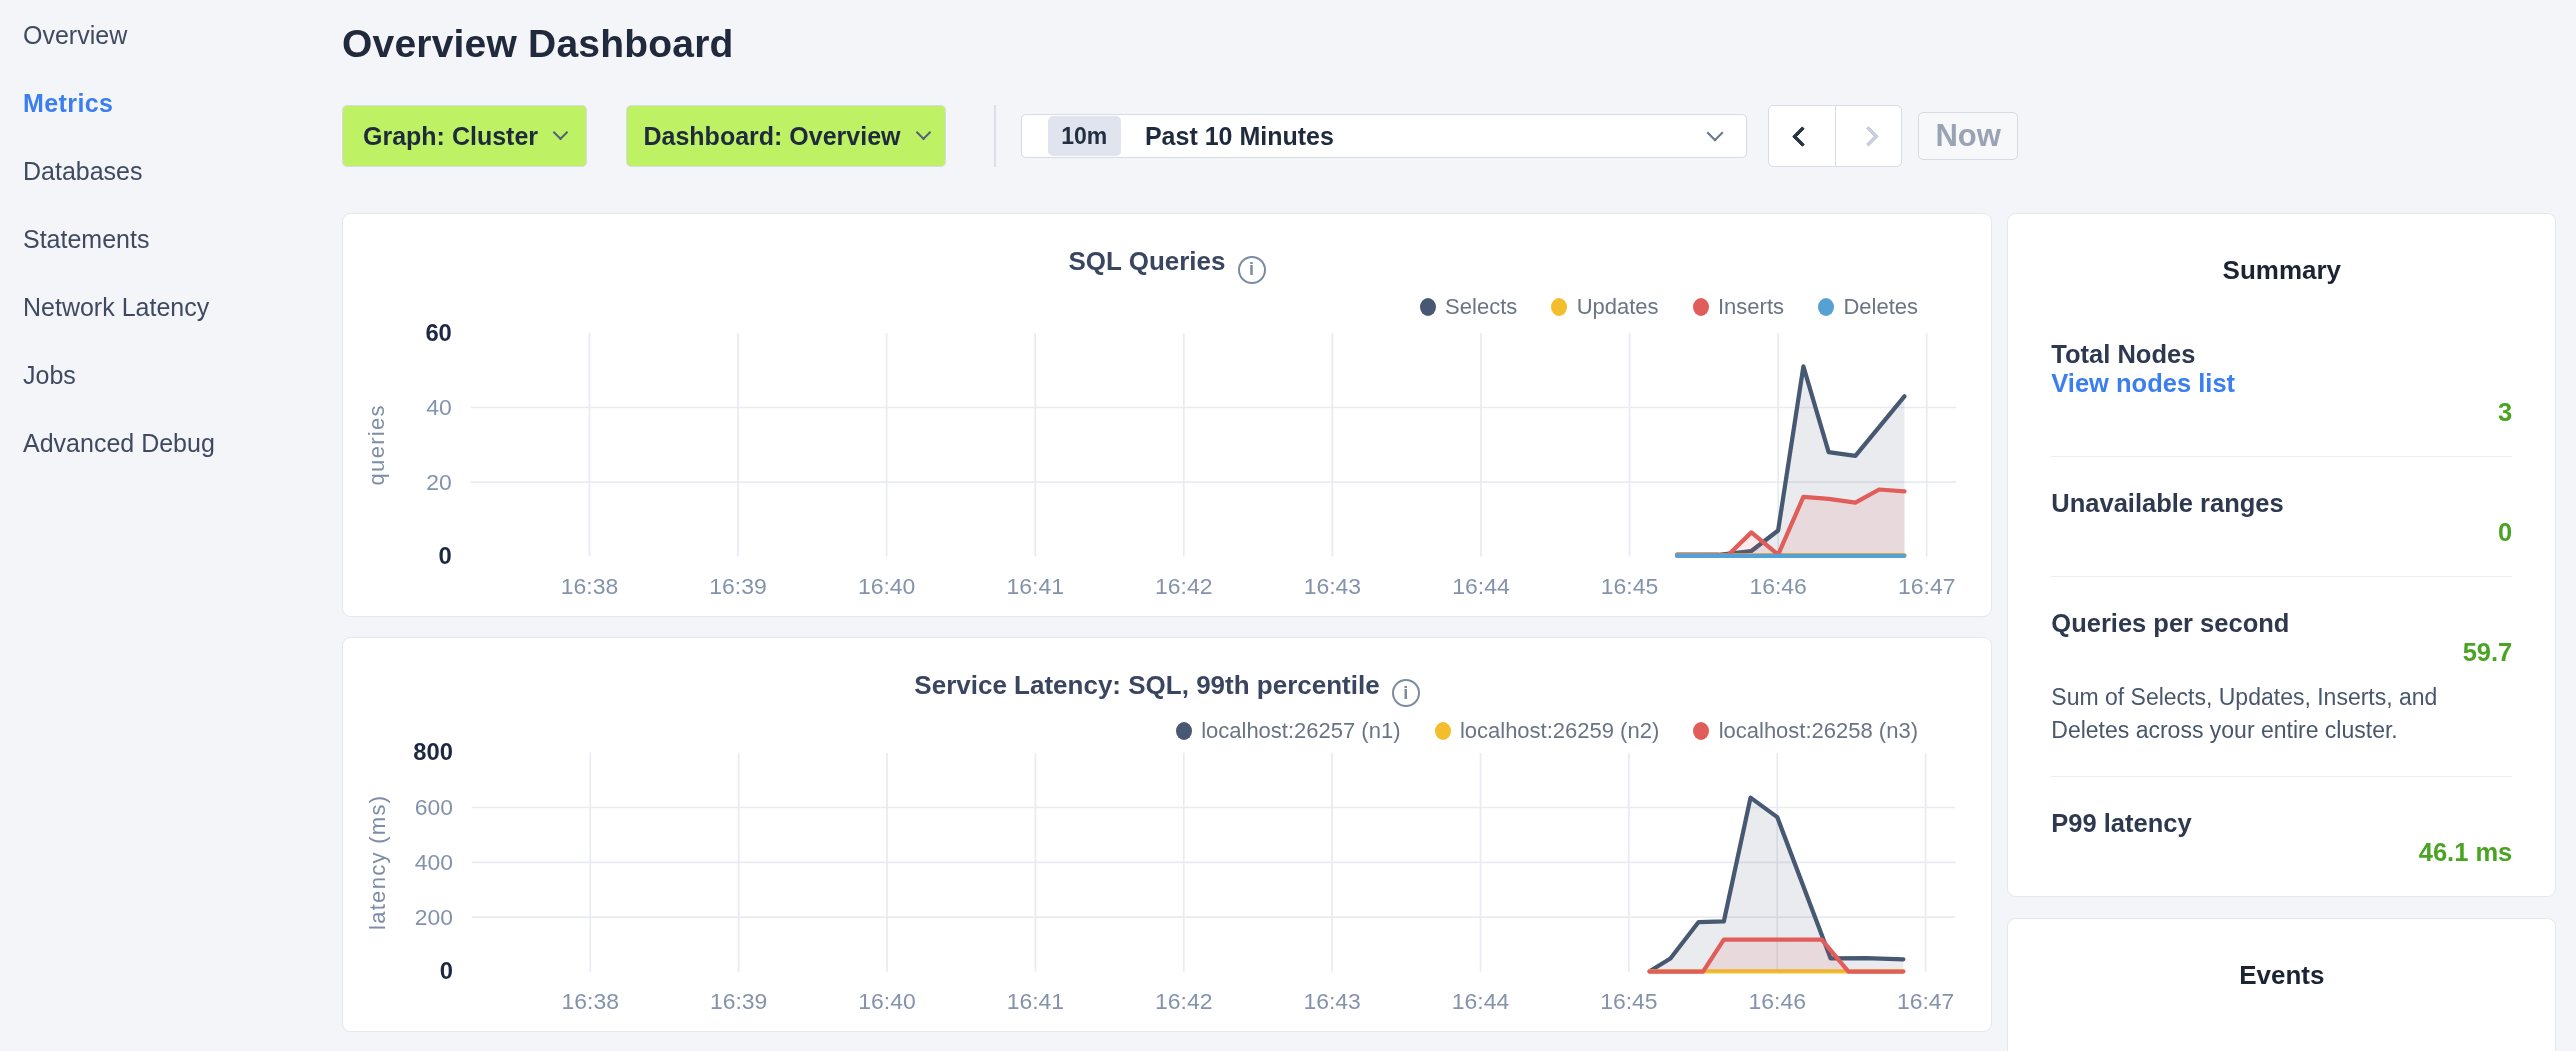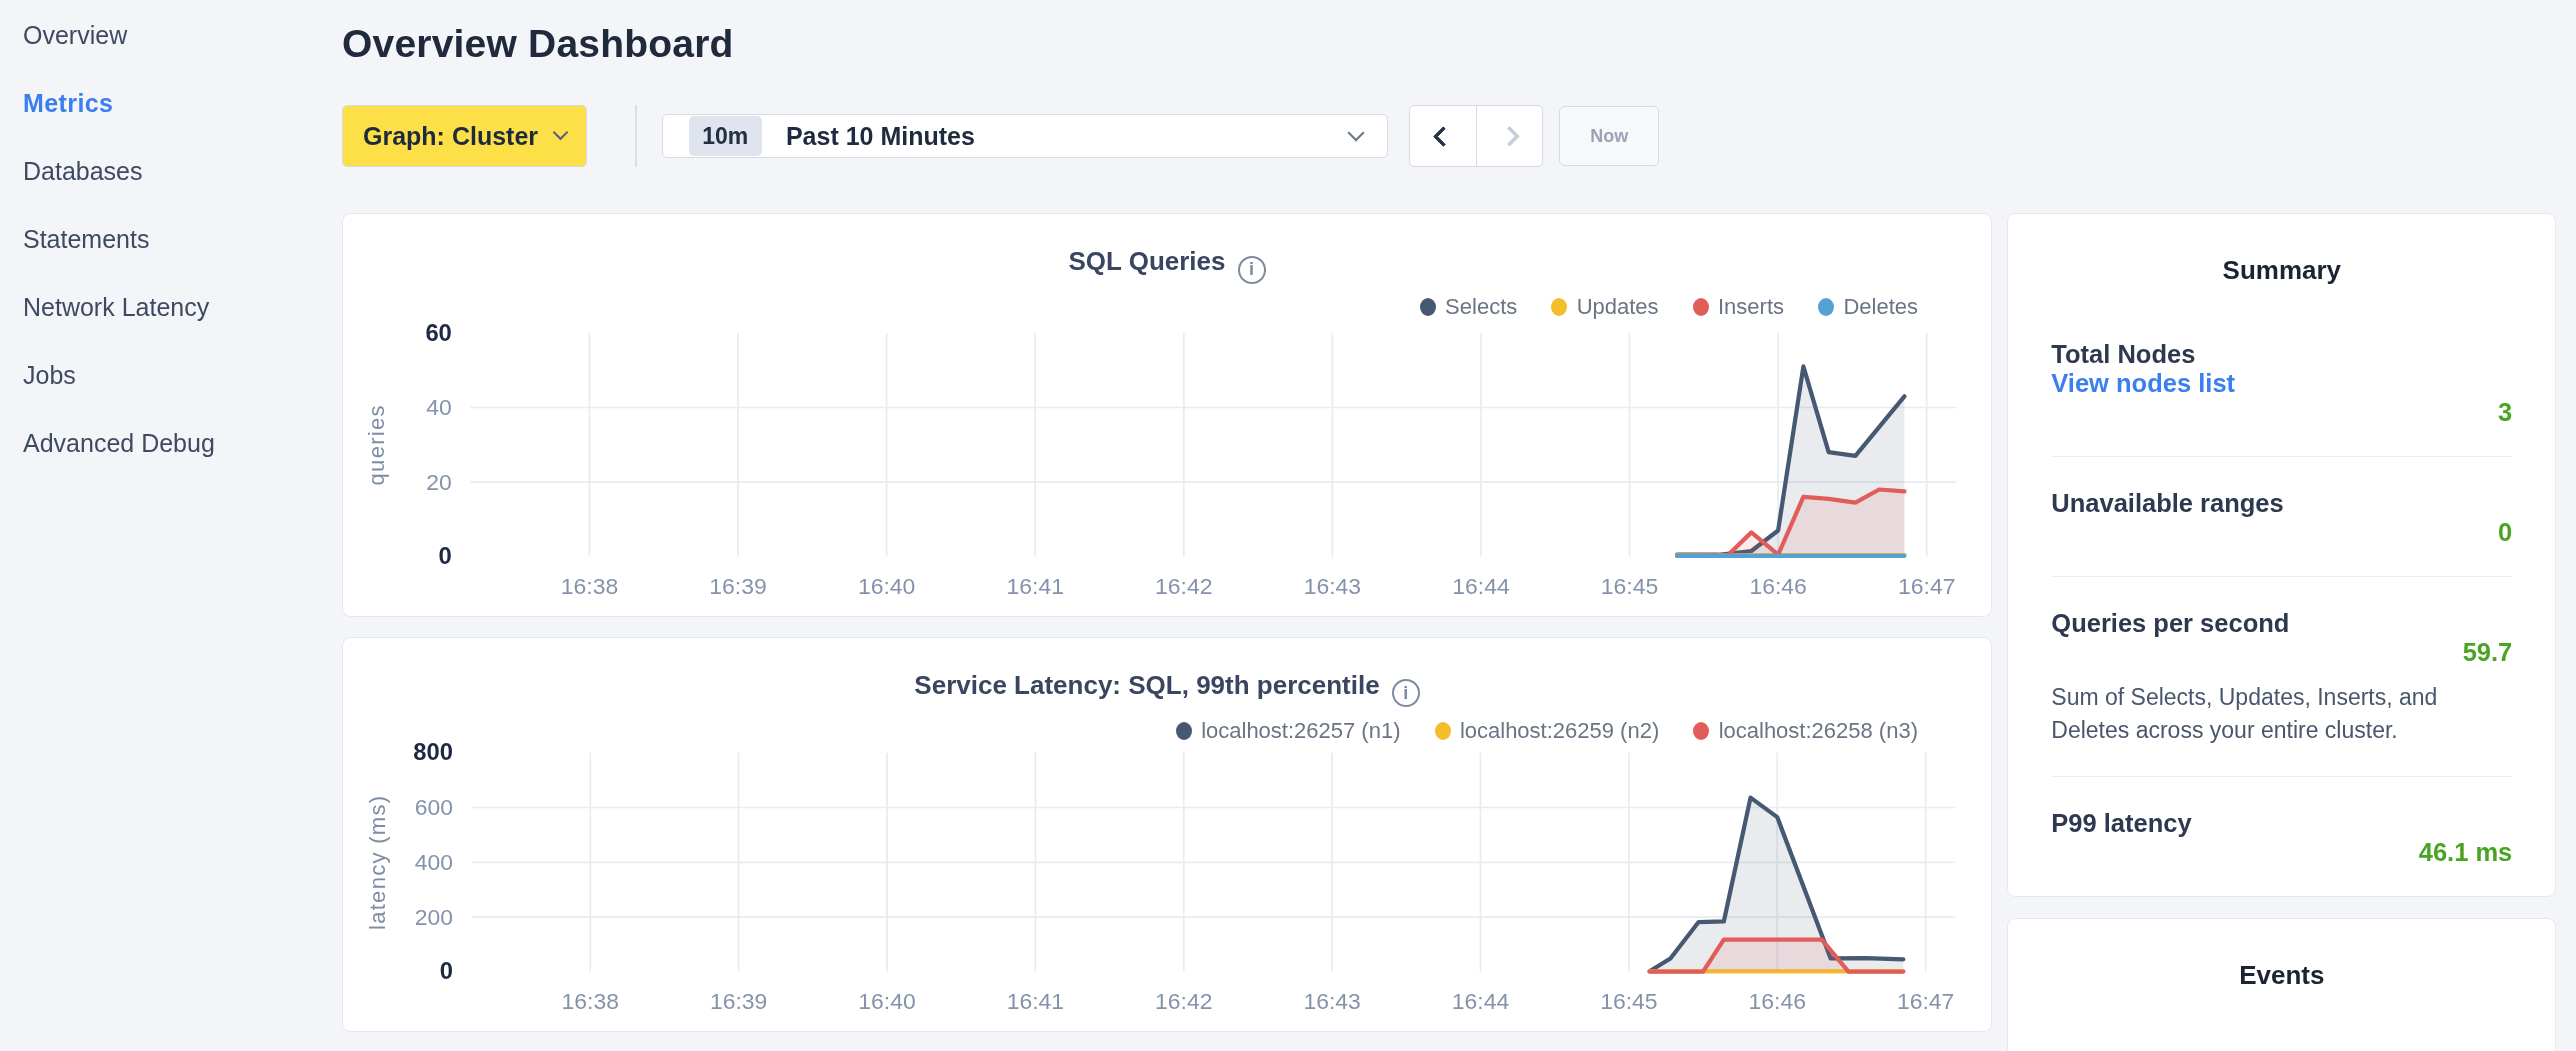--- a/index.html
+++ b/index.html
@@ -16,21 +16,21 @@
     font-size: 25px; line-height: 32px; margin-bottom: 36px;
     color: #3f4a61; cursor: pointer; font-weight: 400;
   }
   .nav-item.active { color: #3b7ef0; font-weight: 700; letter-spacing: 0.4px; }
   
   .main { flex: 1; padding-top: 22px; }
   h1.page-title { font-size: 39px; font-weight: 700; color: #212a3c; letter-spacing: 0.2px; }
   
   .controls { display: flex; align-items: center; margin-top: 39px; height: 62px; }
   .select-box {
-    height: 62px; background: #fde047; border: 1.7px solid #d6dbe4; border-radius: 5.1px;
+    height: 62px; background: #bef264; border: 1.7px solid #d6dbe4; border-radius: 5.1px;
     display: flex; align-items: center; justify-content: center; gap: 17px; cursor: pointer;
   }
   .select-box .lbl { font-size: 25px; font-weight: 700; color: #1f2a3d; }
   .chev-down {
     width: 11px; height: 11px; border-right: 2.6px solid #54617a; border-bottom: 2.6px solid #54617a;
     transform: rotate(45deg); margin-top: -6.8px;
   }
   .box-graph { width: 245px; }
   .box-dashboard { width: 320px; margin-left: 39px; }
   .vdivider { width: 1.7px; height: 62px; background: #dcdfe8; margin-left: 48px; }
@@ -54,24 +54,24 @@
     background: #fff; border: 1.7px solid #d6dbe4; border-radius: 5.1px; overflow: hidden;
   }
   .arrow-btn {
     flex: 1; border: none; background: transparent; display: flex;
     align-items: center; justify-content: center; cursor: pointer;
   }
   .arrow-btn + .arrow-btn { border-left: 1.7px solid #d6dbe4; }
   .chev-left { width: 14.5px; height: 14.5px; border-left: 4.3px solid #2a3548; border-bottom: 4.3px solid #2a3548; transform: rotate(45deg); border-radius: 1.7px; }
   .chev-right { width: 14.5px; height: 14.5px; border-right: 4.3px solid #c9cfda; border-bottom: 4.3px solid #c9cfda; transform: rotate(-45deg); border-radius: 1.7px; }
   .now-btn {
-    margin-left: 16px; width: 100px; height: 60px; background: #f7f8fa;
+    margin-left: 16px; width: 100px; height: 48px; background: #f7f8fa;
     border: 1.7px solid #d6dbe4; border-radius: 5.1px;
     font-family: "Liberation Sans", sans-serif;
-    font-size: 18px; font-weight: 700; color: #9aa3b4; cursor: pointer;
+    font-size: 31px; font-weight: 700; color: #9aa3b4; cursor: pointer;
   }
   
   .content-row { display: flex; margin-top: 46px; align-items: flex-start; }
   .charts-col { width: 1650px; flex: 0 0 1650px; }
   .card {
     background: #fff; border: 1.7px solid #e4e7ee; border-radius: 8.5px; position: relative;
   }
   .chart-card-1 { height: 404px; }
   .chart-card-2 { height: 395px; margin-top: 19.6px; }
   .chart-title-row {
@@ -118,20 +118,24 @@
   <div class="nav-item">Jobs</div>
   <div class="nav-item">Advanced Debug</div>
 </div>
 
 <div class="main">
   <h1 class="page-title">Overview Dashboard</h1>
 
   <div class="controls">
     <div class="select-box box-graph">
       <span class="lbl">Graph: Cluster</span>
+      <span class="chev-down"></span>
+    </div>
+    <div class="select-box box-dashboard">
+      <span class="lbl">Dashboard: Overview</span>
       <span class="chev-down"></span>
     </div>
     <div class="vdivider"></div>
     <div class="time-box">
       <span class="time-badge">10m</span>
       <span class="time-label">Past 10 Minutes</span>
       <span class="time-chev"></span>
     </div>
     <div class="arrow-group">
       <button class="arrow-btn">

